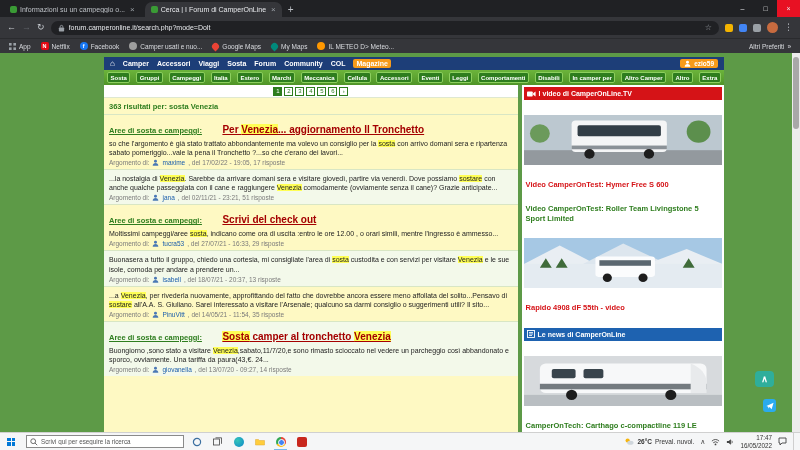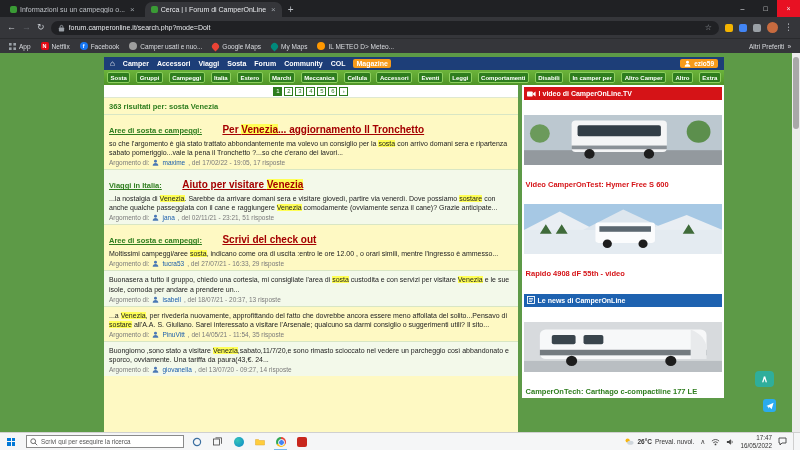--- a/index.html
+++ b/index.html
@@ -258,24 +258,20 @@
                   <svg width="7" height="7" viewBox="0 0 8 8">
                     <circle cx="4" cy="2.6" r="1.7" fill="#4a78b5"></circle>
                     <path d="M0.8 7.6c0-1.8 1.4-2.9 3.2-2.9s3.2 1.1 3.2 2.9z" fill="#4a78b5"></path>
                   </svg>
                   <a class="post-author">maxime</a>
                   <span>, del 17/02/22 - 19:05, 17 risposte</span>
                 </div>
               </div>
 
               <div class="post">
-                <div class="post-head">
-                  <a class="post-cat">Viaggi in Italia:</a>
-                  <a class="post-title">Aiuto per visitare <span class="hl">Venezia</span></a>
-                </div>
                 <div class="post-snippet">...la nostalgia di <span class="hl">Venezia</span>. Sarebbe da arrivare domani sera e visitare giovedì, partire via venerdì. Dove possiamo <span class="hl">sostare</span> con anche qualche passeggiata con il cane e raggiungere <span class="hl">Venezia</span> comodamente (ovviamente senza il cane)? Grazie anticipate...</div>
                 <div class="post-meta">
                   <span>Argomento di:</span>
                   <svg width="7" height="7" viewBox="0 0 8 8">
                     <circle cx="4" cy="2.6" r="1.7" fill="#4a78b5"></circle>
                     <path d="M0.8 7.6c0-1.8 1.4-2.9 3.2-2.9s3.2 1.1 3.2 2.9z" fill="#4a78b5"></path>
                   </svg>
                   <a class="post-author">jana</a>
                   <span>, del 02/11/21 - 23:21, 51 risposte</span>
                 </div>
@@ -318,20 +314,24 @@
                   <svg width="7" height="7" viewBox="0 0 8 8">
                     <circle cx="4" cy="2.6" r="1.7" fill="#4a78b5"></circle>
                     <path d="M0.8 7.6c0-1.8 1.4-2.9 3.2-2.9s3.2 1.1 3.2 2.9z" fill="#4a78b5"></path>
                   </svg>
                   <a class="post-author">PinuVitt</a>
                   <span>, del 14/05/21 - 11:54, 35 risposte</span>
                 </div>
               </div>
 
               <div class="post">
+                <div class="post-head">
+                  <a class="post-cat">Aree di sosta e campeggi:</a>
+                  <a class="post-title"><span class="hl">Sosta</span> camper al tronchetto <span class="hl">Venezia</span></a>
+                </div>
                 <div class="post-snippet">Buongiorno ,sono stato a visitare <span class="hl">Venezia</span>,sabato,11/7/20,e sono rimasto scioccato nel vedere un parcheggio così abbandonato e sporco, ovviamente. Una tariffa da paura(43,€. 24...</div>
                 <div class="post-meta">
                   <span>Argomento di:</span>
                   <svg width="7" height="7" viewBox="0 0 8 8">
                     <circle cx="4" cy="2.6" r="1.7" fill="#4a78b5"></circle>
                     <path d="M0.8 7.6c0-1.8 1.4-2.9 3.2-2.9s3.2 1.1 3.2 2.9z" fill="#4a78b5"></path>
                   </svg>
                   <a class="post-author">giovanella</a>
                   <span>, del 13/07/20 - 09:27, 14 risposte</span>
                 </div>
@@ -354,20 +354,21 @@
             <rect y="19" width="100" height="8" fill="#93999e"></rect>
             <circle cx="88" cy="9" r="6" fill="#5c8f4d"></circle>
             <circle cx="8" cy="10" r="5" fill="#6b9a5b"></circle>
             <rect x="24" y="3" width="48" height="17" rx="2" fill="#f4f5f6"></rect>
             <rect x="27" y="5.5" width="42" height="6" rx="1" fill="#323d46"></rect>
             <rect x="24" y="16.5" width="48" height="2" fill="#8a9197"></rect>
             <circle cx="33" cy="21" r="2.6" fill="#1d1d1d"></circle>
             <circle cx="63" cy="21" r="2.6" fill="#1d1d1d"></circle>
           </svg>
           <a class="sb-title t-red">Video CamperOnTest: Hymer Free S 600</a>
+          <a class="sb-title t-green">Video CamperOnTest: Roller Team Livingstone 5 Sport Limited</a>
 
           <svg class="thumb" viewBox="0 0 100 27" preserveAspectRatio="none">
             <rect width="100" height="27" fill="#a6c8e4"></rect>
             <path d="M0 14 18 4 36 14z" fill="#e9eef3"></path>
             <path d="M28 15 50 3 74 15z" fill="#dde6ee"></path>
             <path d="M62 14 82 6 100 14z" fill="#e9eef3"></path>
             <rect y="14" width="100" height="13" fill="#e4ebf1"></rect>
             <path d="M8 16l3-5 3 5zM16 16l3-5 3 5zM80 16l3-5 3 5z" fill="#3f6b3a"></path>
             <rect x="36" y="10" width="30" height="11" rx="1.5" fill="#fbfcfd"></rect>
             <rect x="38" y="12" width="26" height="3" fill="#5b6770"></rect>
@@ -388,21 +389,21 @@
             <rect width="100" height="27" fill="#d7dadd"></rect>
             <rect y="21" width="100" height="6" fill="#b9bec2"></rect>
             <rect x="8" y="4" width="84" height="16" rx="3" fill="#f7f8f9"></rect>
             <rect x="8" y="15" width="84" height="3" fill="#747b80"></rect>
             <rect x="14" y="7" width="12" height="5" rx="1" fill="#39444c"></rect>
             <rect x="30" y="7" width="10" height="5" rx="1" fill="#39444c"></rect>
             <path d="M84 4c5 2 8 6 8 10v6h-8z" fill="#e8eaec"></path>
             <circle cx="24" cy="21" r="2.8" fill="#1d1d1d"></circle>
             <circle cx="74" cy="21" r="2.8" fill="#1d1d1d"></circle>
           </svg>
-          <a class="sb-title t-green">CamperOnTech: Carthago c-compactline 177 LE</a>
+          <a class="sb-title t-green">CamperOnTech: Carthago c-compactline 119 LE</a>
         </div>
       </div>
     </div>
 
     <div class="fab-up">
       <span>∧</span>
     </div>
     <div class="fab-chat">
       <svg width="8" height="8" viewBox="0 0 10 10">
           <path d="M0.5 5 9.5 1 7 9 4.5 6.2 3 8 2.8 5.8z" fill="#fff"></path>

